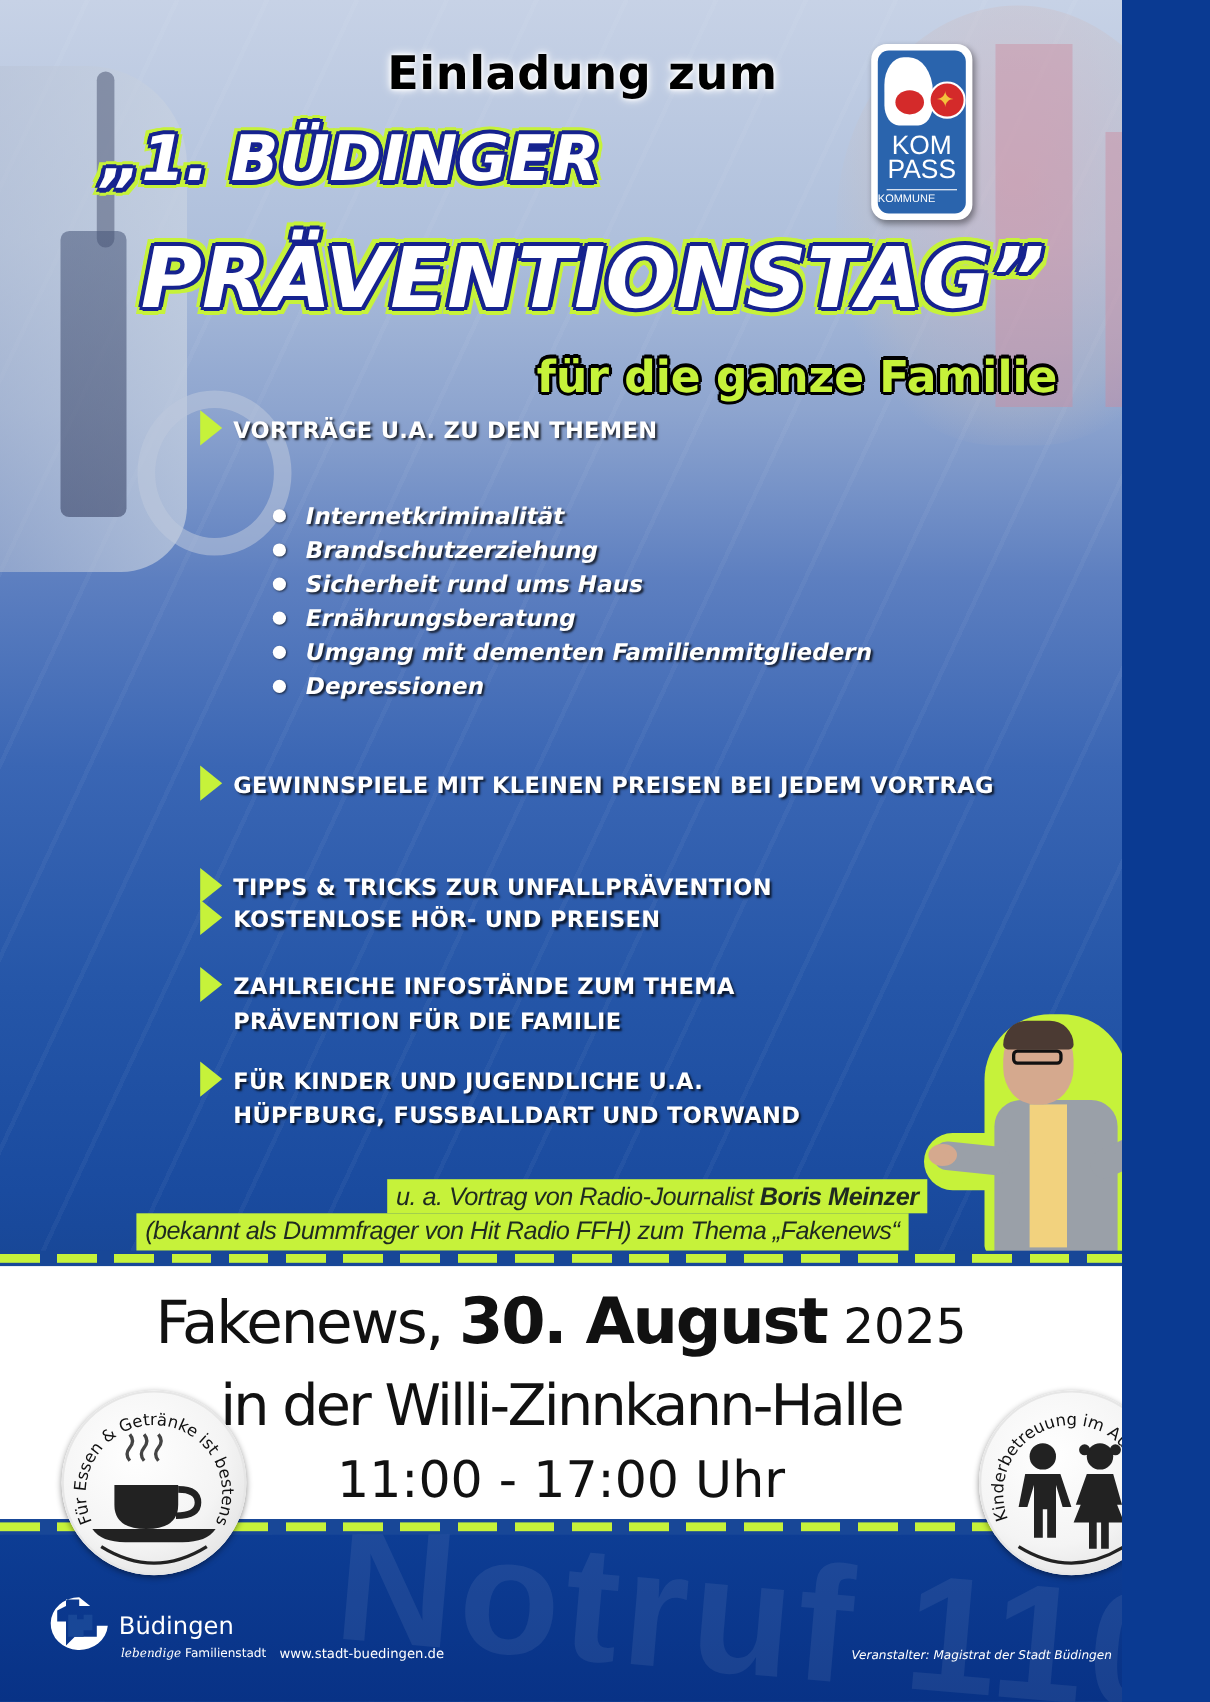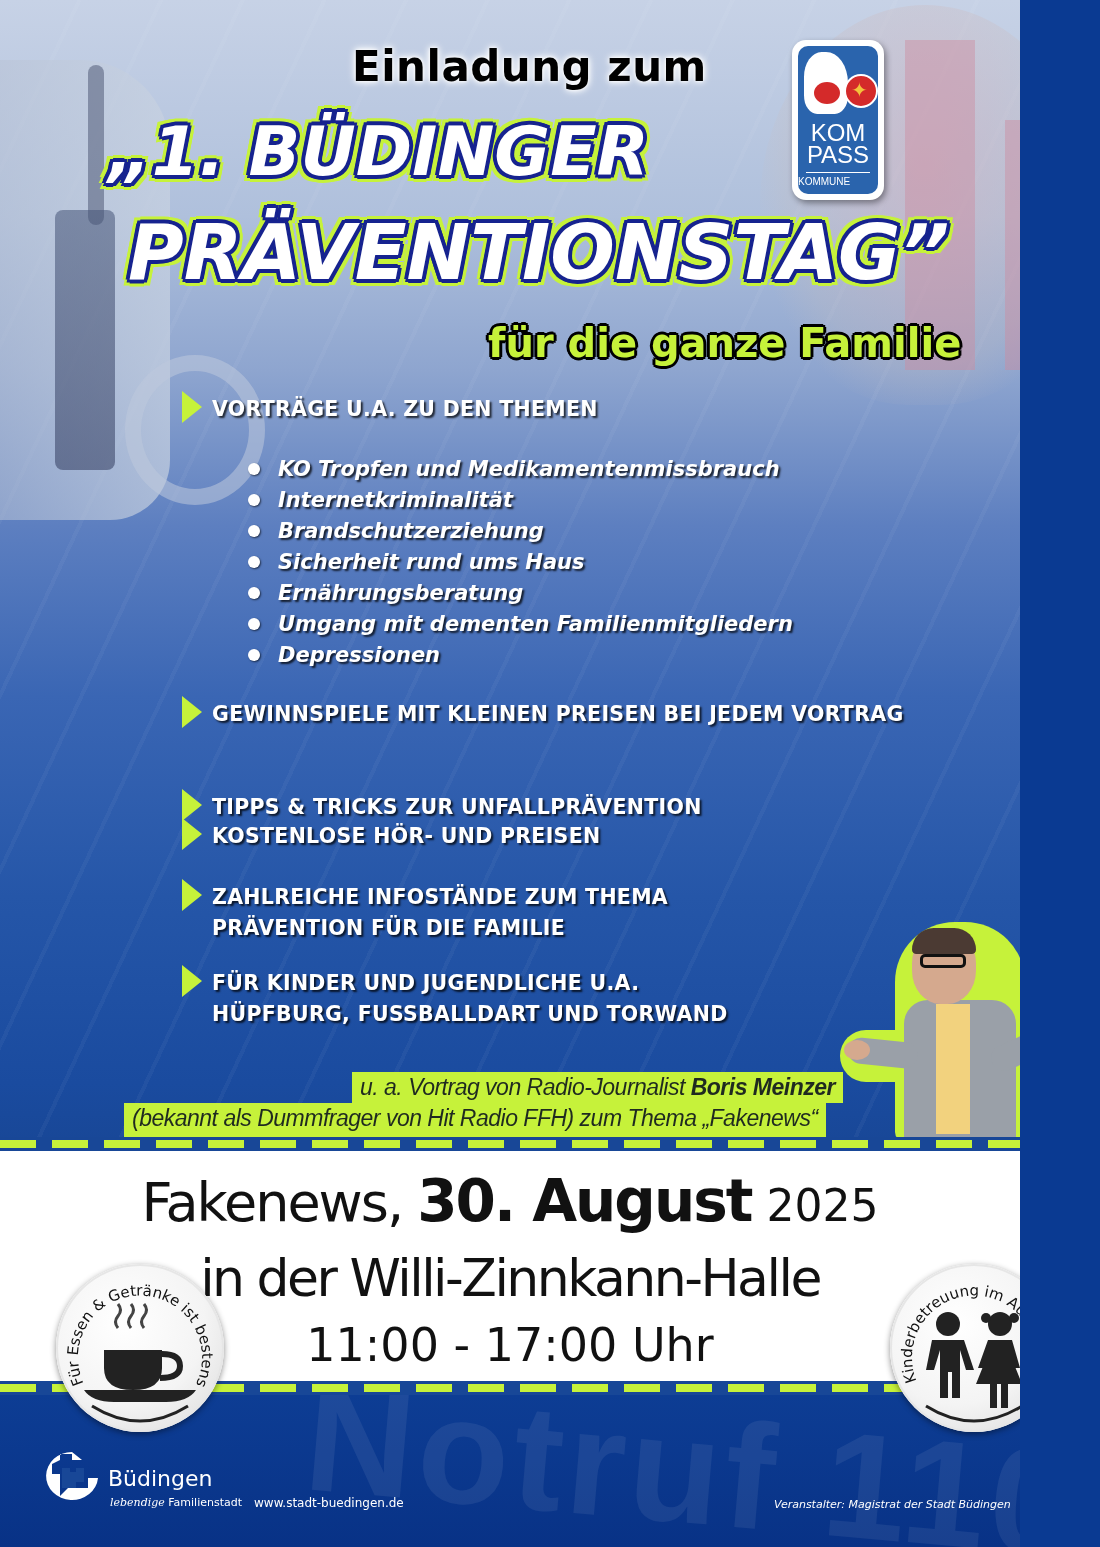--- a/index.html
+++ b/index.html
@@ -26,21 +26,21 @@
   
   .einladung { position: absolute; left: 352px; top: 42px; font-family: "DejaVu Sans", sans-serif; font-weight: bold;
     font-size: 42px; color: #000; text-shadow: 0 0 3px #fff, 0 0 6px #fff, 0 0 10px #fff; letter-spacing: 0.5px; }
   .title-line { position: absolute; font-family: "DejaVu Sans", sans-serif; font-weight: bold; font-style: italic;
     color: #fff; letter-spacing: 0px;
     text-shadow:
       -3px -3px 0 #16238f, 3px -3px 0 #16238f, -3px 3px 0 #16238f, 3px 3px 0 #16238f,
       0 -4px 0 #16238f, 0 4px 0 #16238f, -4px 0 0 #16238f, 4px 0 0 #16238f,
       -6px -6px 0 #c6f23a, 6px -6px 0 #c6f23a, -6px 6px 0 #c6f23a, 6px 6px 0 #c6f23a,
       0 -7px 0 #c6f23a, 0 7px 0 #c6f23a, -7px 0 0 #c6f23a, 7px 0 0 #c6f23a; }
-  .title-1 { left: 92px; top: 112px; font-size: 68px; margin-left: 16px; }
+  .title-1 { left: 92px; top: 112px; font-size: 57px; }
   .title-2 { left: 128px; top: 208px; font-size: 76px; }
   .subtitle { position: absolute; left: 488px; top: 320px; font-weight: bold; font-size: 40px; color: #c6f23a;
     text-shadow: -2px -2px 0 #000, 2px -2px 0 #000, -2px 2px 0 #000, 2px 2px 0 #000, 0 3px 0 #000, 0 -3px 0 #000, 3px 0 0 #000, -3px 0 0 #000; }
 
   
   .kompass { position: absolute; left: 792px; top: 40px; width: 92px; height: 160px; background: #fff; border-radius: 14px;
     box-shadow: 2px 3px 6px rgba(0,0,0,.4); }
   .kompass-inner { position: absolute; left: 6px; top: 6px; right: 6px; bottom: 6px; background: #2a64ad; border-radius: 10px; overflow: hidden; }
   .kompass-lion { position: absolute; left: 6px; top: 6px; width: 44px; height: 62px; background: #fff; border-radius: 40% 50% 30% 30%; }
   .kompass-lion-red { position: absolute; left: 16px; top: 36px; width: 26px; height: 22px; background: #d42a2a; border-radius: 50%; }
@@ -141,30 +141,26 @@
       <div class="kompass-badge"></div>
       <div class="kompass-text1">
         <div>KOM</div>
         <div>PASS</div>
       </div>
       <div class="kompass-sep"></div>
       <div class="kompass-text2">KOMMUNE</div>
     </div>
   </div>
 
-  <div class="main-item" style="top:394px;">
+  <div class="main-item" style="top:376px;">
     <span class="arrow"></span>
     <span class="main-text">VORTRÄGE U.A. ZU DEN THEMEN</span>
   </div>
 
   <div class="sub-list">
-    <div class="sub-item">
-        <span class="dot"></span>
-        <span class="sub-text">KO Tropfen und Medikamentenmissbrauch</span>
-      </div>
     <div class="sub-item">
         <span class="dot"></span>
         <span class="sub-text">Internetkriminalität</span>
       </div>
     <div class="sub-item">
         <span class="dot"></span>
         <span class="sub-text">Brandschutzerziehung</span>
       </div>
     <div class="sub-item">
         <span class="dot"></span>

